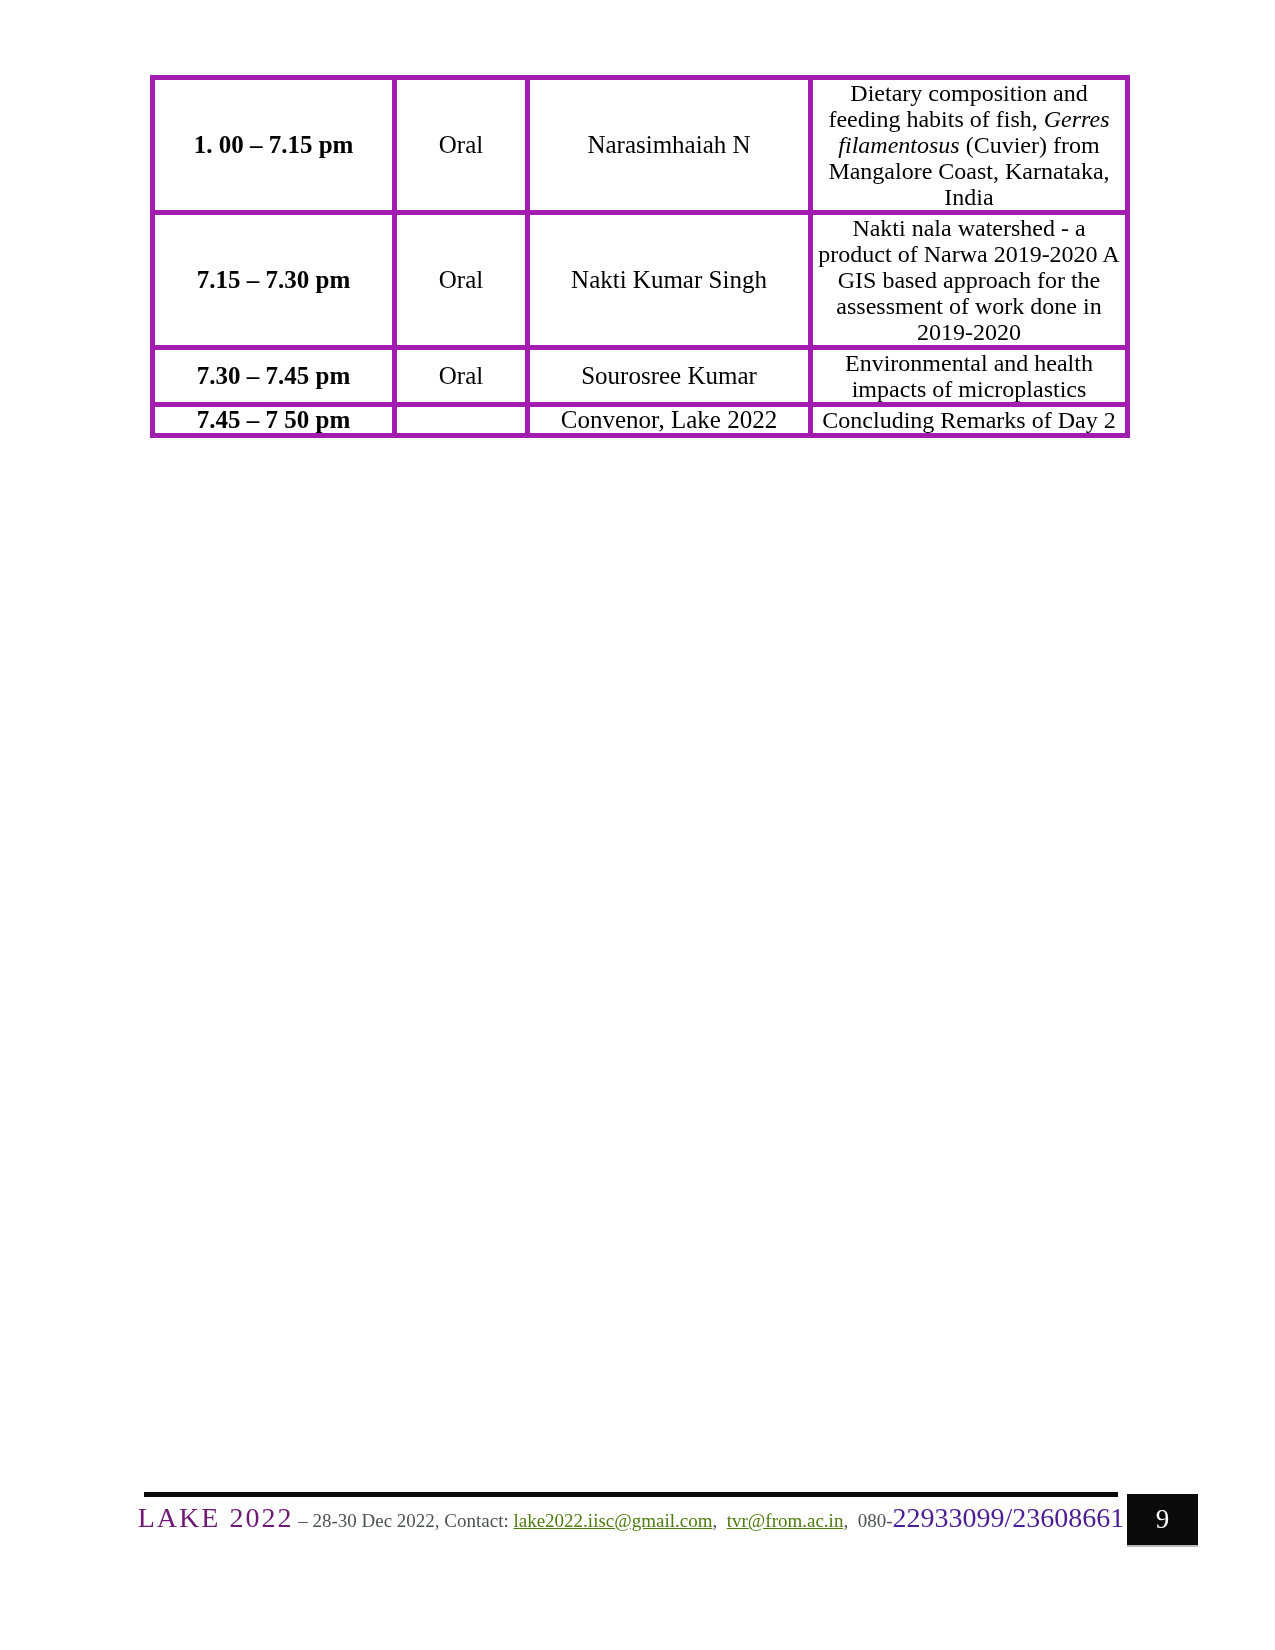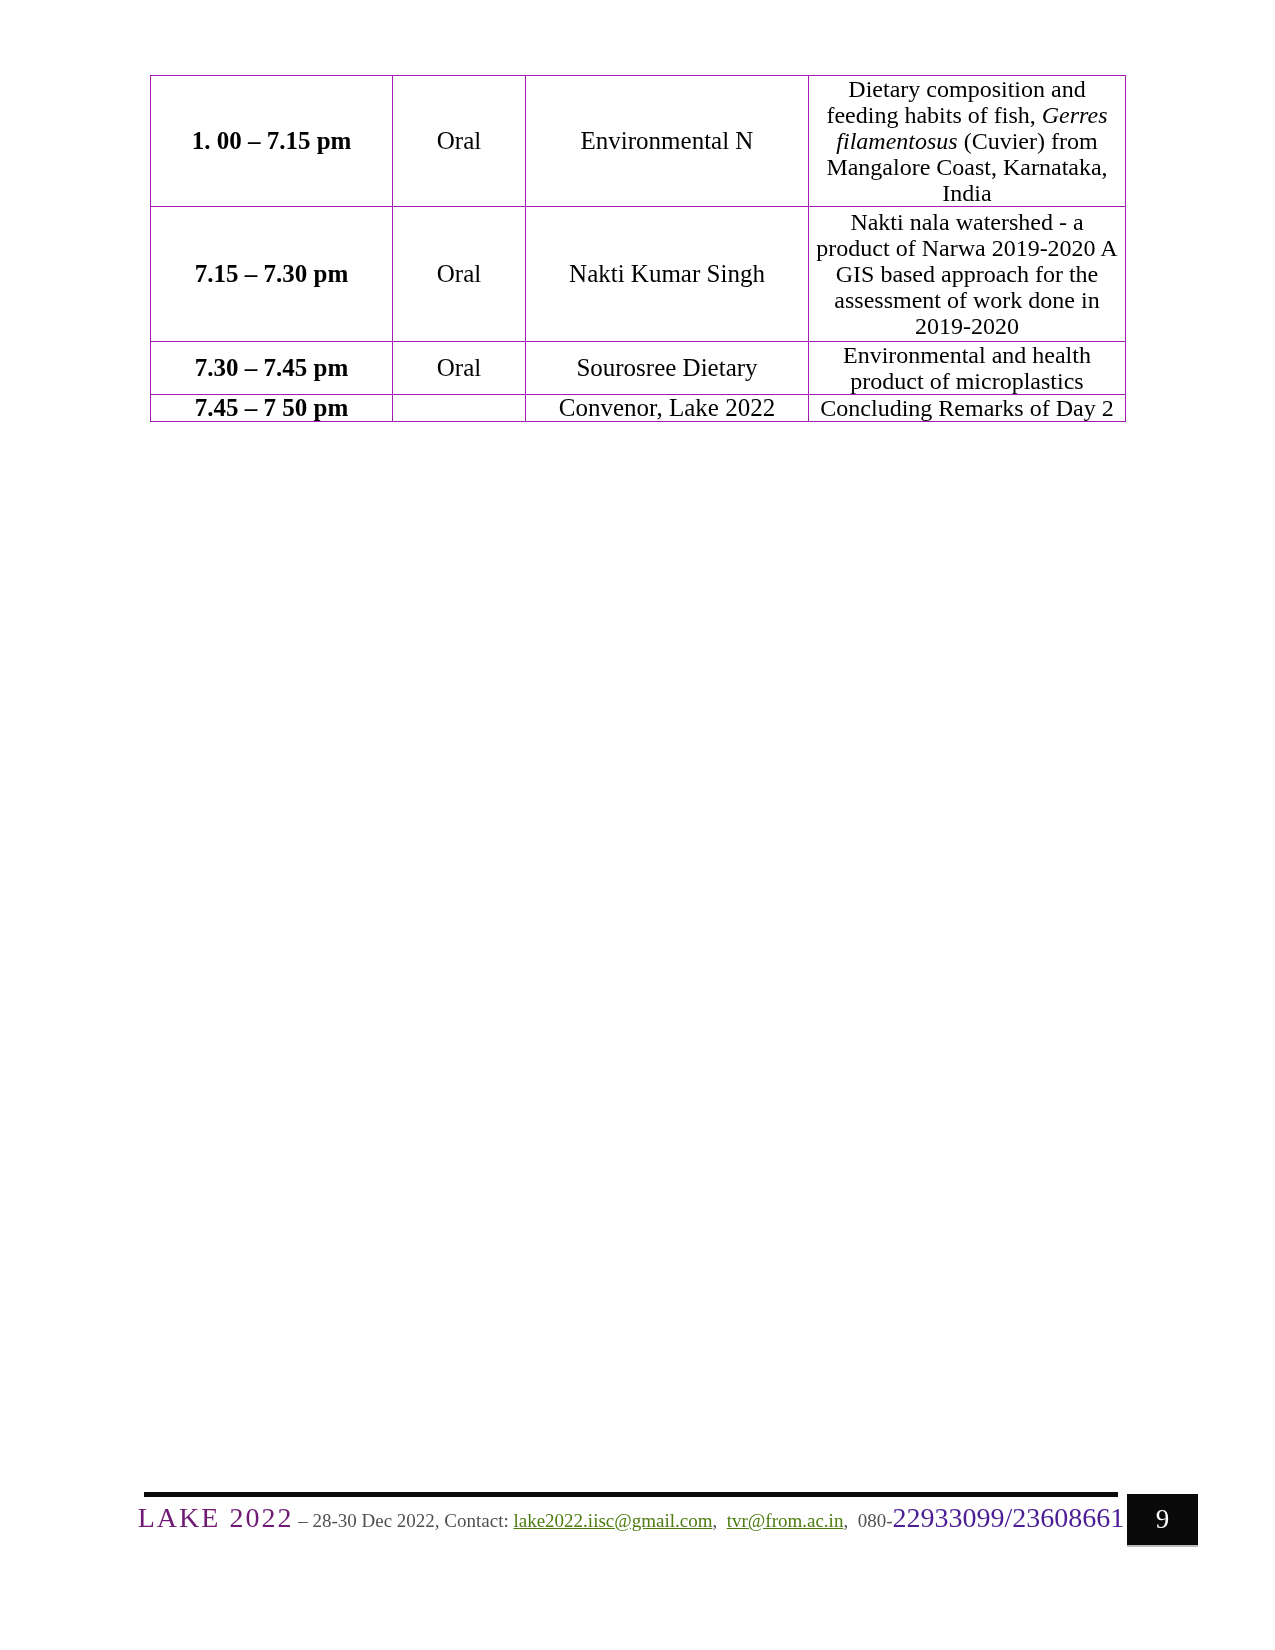--- a/index.html
+++ b/index.html
@@ -16,21 +16,21 @@
   
   table.schedule {
     position: absolute;
     left: 150px;
     top: 75px;
     width: 975px;
     border-collapse: collapse;
     table-layout: fixed;
   }
   table.schedule td {
-    border: 1px solid #a21caf;
+    border: 5px solid #a21caf;
     text-align: center;
     vertical-align: middle;
     font-size: 25px;
     line-height: 26px;
     padding: 0 1px;
     white-space: pre-line;
     overflow: hidden;
   }
   table.schedule td.time  { font-weight: bold; }
   table.schedule td.title { font-size: 24px; }
@@ -92,43 +92,43 @@
     <colgroup>
       <col style="width:242px">
       <col style="width:133px">
       <col style="width:283px">
       <col style="width:317px">
     </colgroup>
     <tbody id="schedule-body">
         <tr>
           <td class="time"><span>1. 00 – 7.15 pm</span></td>
           <td class="mode"><span>Oral</span></td>
-          <td class="presenter"><span>Environmental N</span></td>
+          <td class="presenter"><span>Narasimhaiah N</span></td>
           <td class="title"><span>Dietary composition and
 feeding habits of fish, </span><span class="it">Gerres
 filamentosus</span><span> (Cuvier) from
 Mangalore Coast, Karnataka,
 India</span></td>
         </tr>
         <tr>
           <td class="time"><span>7.15 – 7.30 pm</span></td>
           <td class="mode"><span>Oral</span></td>
           <td class="presenter"><span>Nakti Kumar Singh</span></td>
           <td class="title"><span>Nakti nala watershed - a
 product of Narwa 2019-2020 A
 GIS based approach for the
 assessment of work done in
 2019-2020</span></td>
         </tr>
         <tr>
           <td class="time"><span>7.30 – 7.45 pm</span></td>
           <td class="mode"><span>Oral</span></td>
-          <td class="presenter"><span>Sourosree Dietary</span></td>
+          <td class="presenter"><span>Sourosree Kumar</span></td>
           <td class="title"><span>Environmental and health
-product of microplastics</span></td>
+impacts of microplastics</span></td>
         </tr>
         <tr>
           <td class="time"><span>7.45 – 7 50 pm</span></td>
           <td class="mode"><span></span></td>
           <td class="presenter"><span>Convenor, Lake 2022</span></td>
           <td class="title"><span>Concluding Remarks of Day 2</span></td>
         </tr>
       </tbody>
   </table>
 

